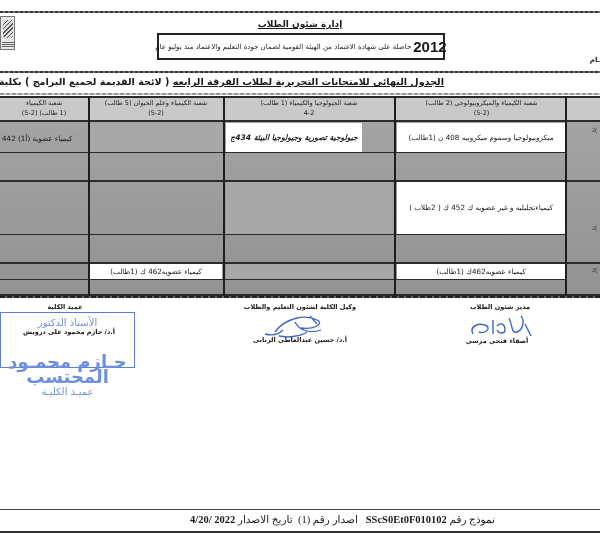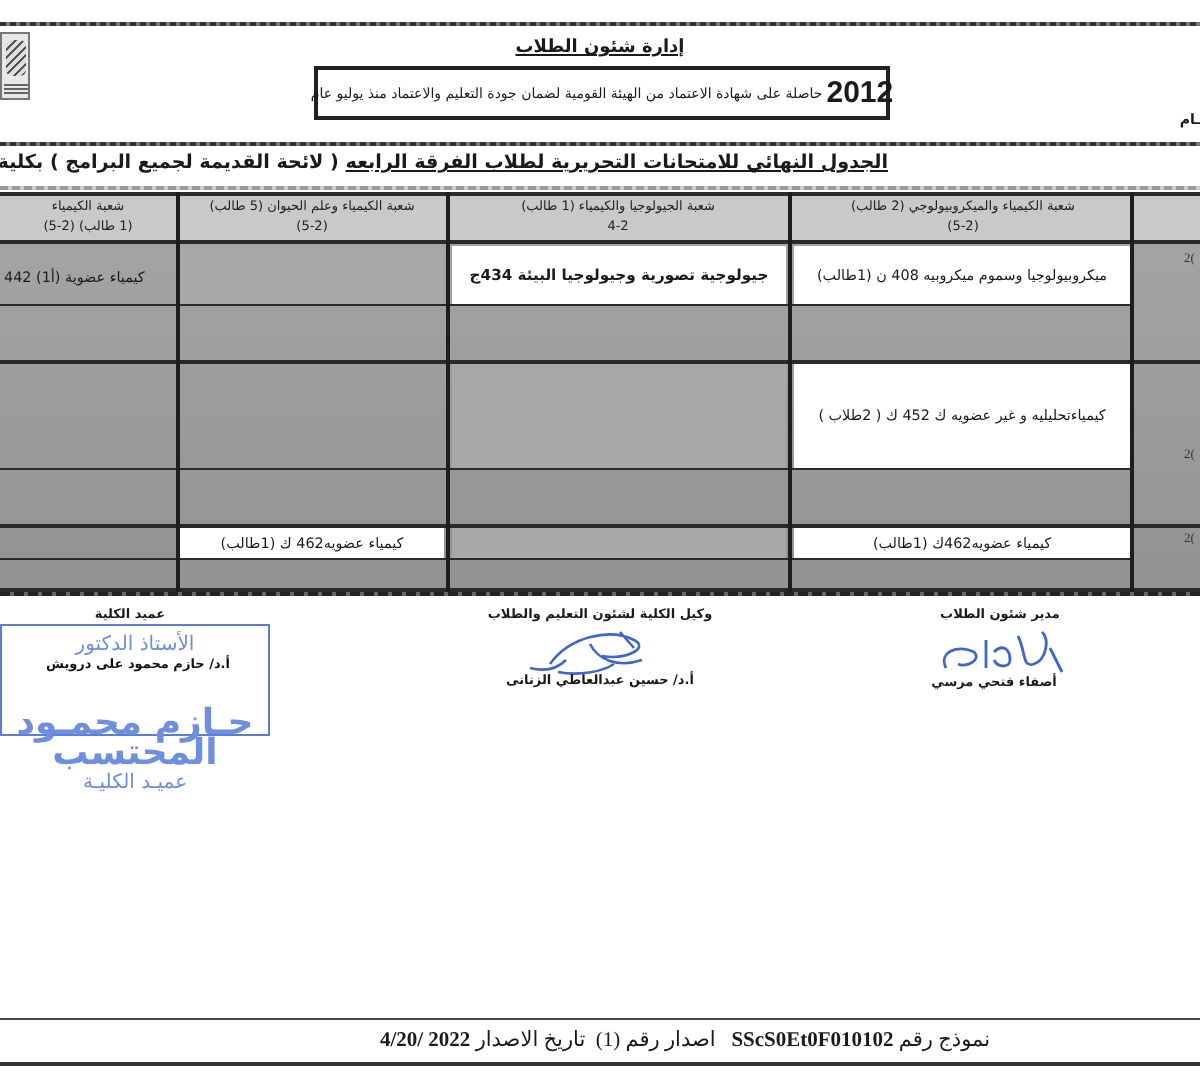--- a/index.html
+++ b/index.html
@@ -103,21 +103,21 @@
   <div class="hdr" style="left:89px;width:134px;">
     <div>شعبة الكيمياء وعلم الحيوان (5 طالب)</div>
     <div>(5-2)</div>
   </div>
   <div class="hdr" style="left:0;width:88px;">
     <div>شعبة الكيمياء</div>
     <div>(1 طالب) (2-5)</div>
   </div>
 
   <div class="cell" style="left:397px;top:27px;width:168px;height:29px;">ميكروبيولوجيا وسموم ميكروبيه 408 ن (1طالب)</div>
-  <div class="cell bold" style="left:226px;top:27px;width:167px;height:29px;">جيولوجية تصورية وجيولوجيا البيئة 434ج</div>
+  <div class="cell bold" style="left:226px;top:27px;width:136px;height:29px;font-style:italic;">جيولوجية تصورية وجيولوجيا البيئة 434ج</div>
   <div class="grey" style="left:90px;top:27px;width:132px;height:29px;"></div>
   <div class="cell" style="left:0;top:27px;width:87px;height:14px;background:transparent;justify-content:flex-end;padding:16px 2px;white-space:nowrap;overflow:hidden;">كيمياء عضوية (أ1) 442</div>
 
   <div class="cell" style="left:397px;top:86px;width:168px;height:52px;">كيمياءتحليليه و غير عضويه ك 452 ك ( 2طلاب )</div>
   <div class="grey" style="left:226px;top:86px;width:167px;height:52px;"></div>
 
   <div class="cell" style="left:397px;top:168px;width:168px;height:15px;">كيمياء عضويه462ك (1طالب)</div>
   <div class="grey" style="left:226px;top:168px;width:167px;height:15px;"></div>
   <div class="cell" style="left:90px;top:168px;width:132px;height:15px;">كيمياء عضويه462 ك (1طالب)</div>
 

